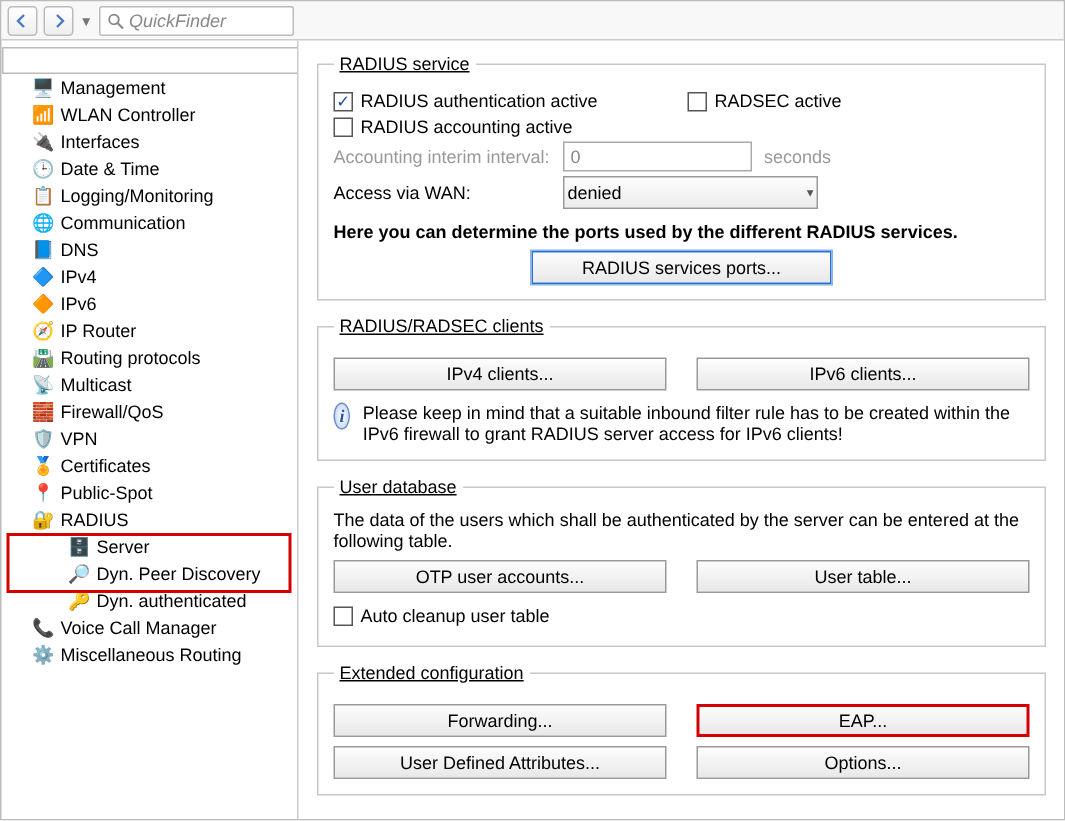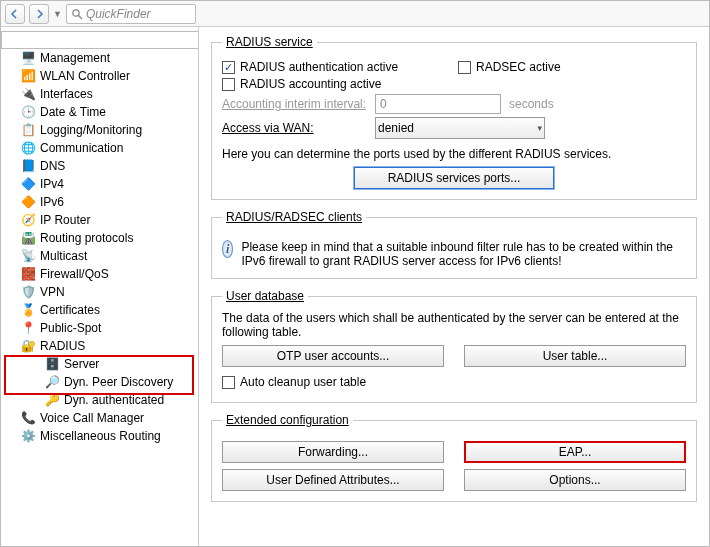--- a/index.html
+++ b/index.html
@@ -27,21 +27,21 @@
   .muted { color: #999; }
   .numfield { width: 126px; height: 20px; border: 1px solid #aaa; background: #fff; padding: 0 4px; display:flex; align-items:center; color:#888; }
   .selectbox { width: 170px; height: 22px; border: 1px solid #999; background: linear-gradient(#fdfdfd,#ececec); display:flex; align-items:center; padding: 0 2px; justify-content: space-between; }
   .btn { height: 22px; border: 1px solid #999; background: linear-gradient(#fdfdfd,#e8e8e8); display:flex; align-items:center; justify-content:center; padding: 0 24px; }
   .btn.blueframe { border: 1px solid #2a6fd6; outline: 1px solid #8ab4ea; }
   .btngrid { display: grid; grid-template-columns: 1fr 1fr; gap: 6px 20px; margin-top: 6px; }
   .info { display:flex; gap:8px; align-items:flex-start; margin-top:8px; }
   .info .i { width:18px; height:18px; border-radius:50%; border:1px solid #6a8cc7; background: radial-gradient(#fff,#b8d0ef); color:#2a5aa0; display:flex; align-items:center; justify-content:center; font-style:italic; font-weight:bold; font-family: Georgia, serif; }
   .desc { margin: 0 0 6px 0; }
   .redframe { border: 2px solid #d40000 !important; }
-  .lbl-col { width: 145px; text-decoration: underline; }
+  .lbl-col { width: 145px; }
 </style>
 </head>
 <body>
 <div class="root">
 
 <div class="topbar">
   <div class="navbtn">
     <svg width="10" height="10" viewBox="0 0 10 10">
           <path d="M6 1 2 5l4 4" fill="none" stroke="#4a7abf" stroke-width="1.6"></path>
         </svg>
@@ -188,30 +188,38 @@
             </div>
         <span class="muted">seconds</span>
       </div>
       <div class="row">
         <span class="lbl-col">Access via WAN:</span>
         <div class="selectbox">
           <span>denied</span>
           <span style="font-size:9px;color:#555;">▾</span>
         </div>
       </div>
-      <p class="desc" style="margin-top:8px;">Here you can determine the ports used by the different RADIUS services.</p>
+      <p class="desc" style="margin-top:8px;font-weight:bold;">Here you can determine the ports used by the different RADIUS services.</p>
       <div style="display:flex; justify-content:center;">
         <div class="btn blueframe" style="width:200px;">
               <span>RADIUS services ports...</span>
             </div>
       </div>
     </fieldset>
 
     <fieldset>
       <legend>RADIUS/RADSEC clients</legend>
+      <div class="btngrid">
+        <div class="btn">
+              <span>IPv4 clients...</span>
+            </div>
+        <div class="btn">
+              <span>IPv6 clients...</span>
+            </div>
+      </div>
       <div class="info">
         <div class="i">i</div>
         <div>Please keep in mind that a suitable inbound filter rule has to be created within the IPv6 firewall to grant RADIUS server access for IPv6 clients!</div>
       </div>
     </fieldset>
 
     <fieldset>
       <legend>User database</legend>
       <p class="desc">The data of the users which shall be authenticated by the server can be entered at the following table.</p>
       <div class="btngrid">

